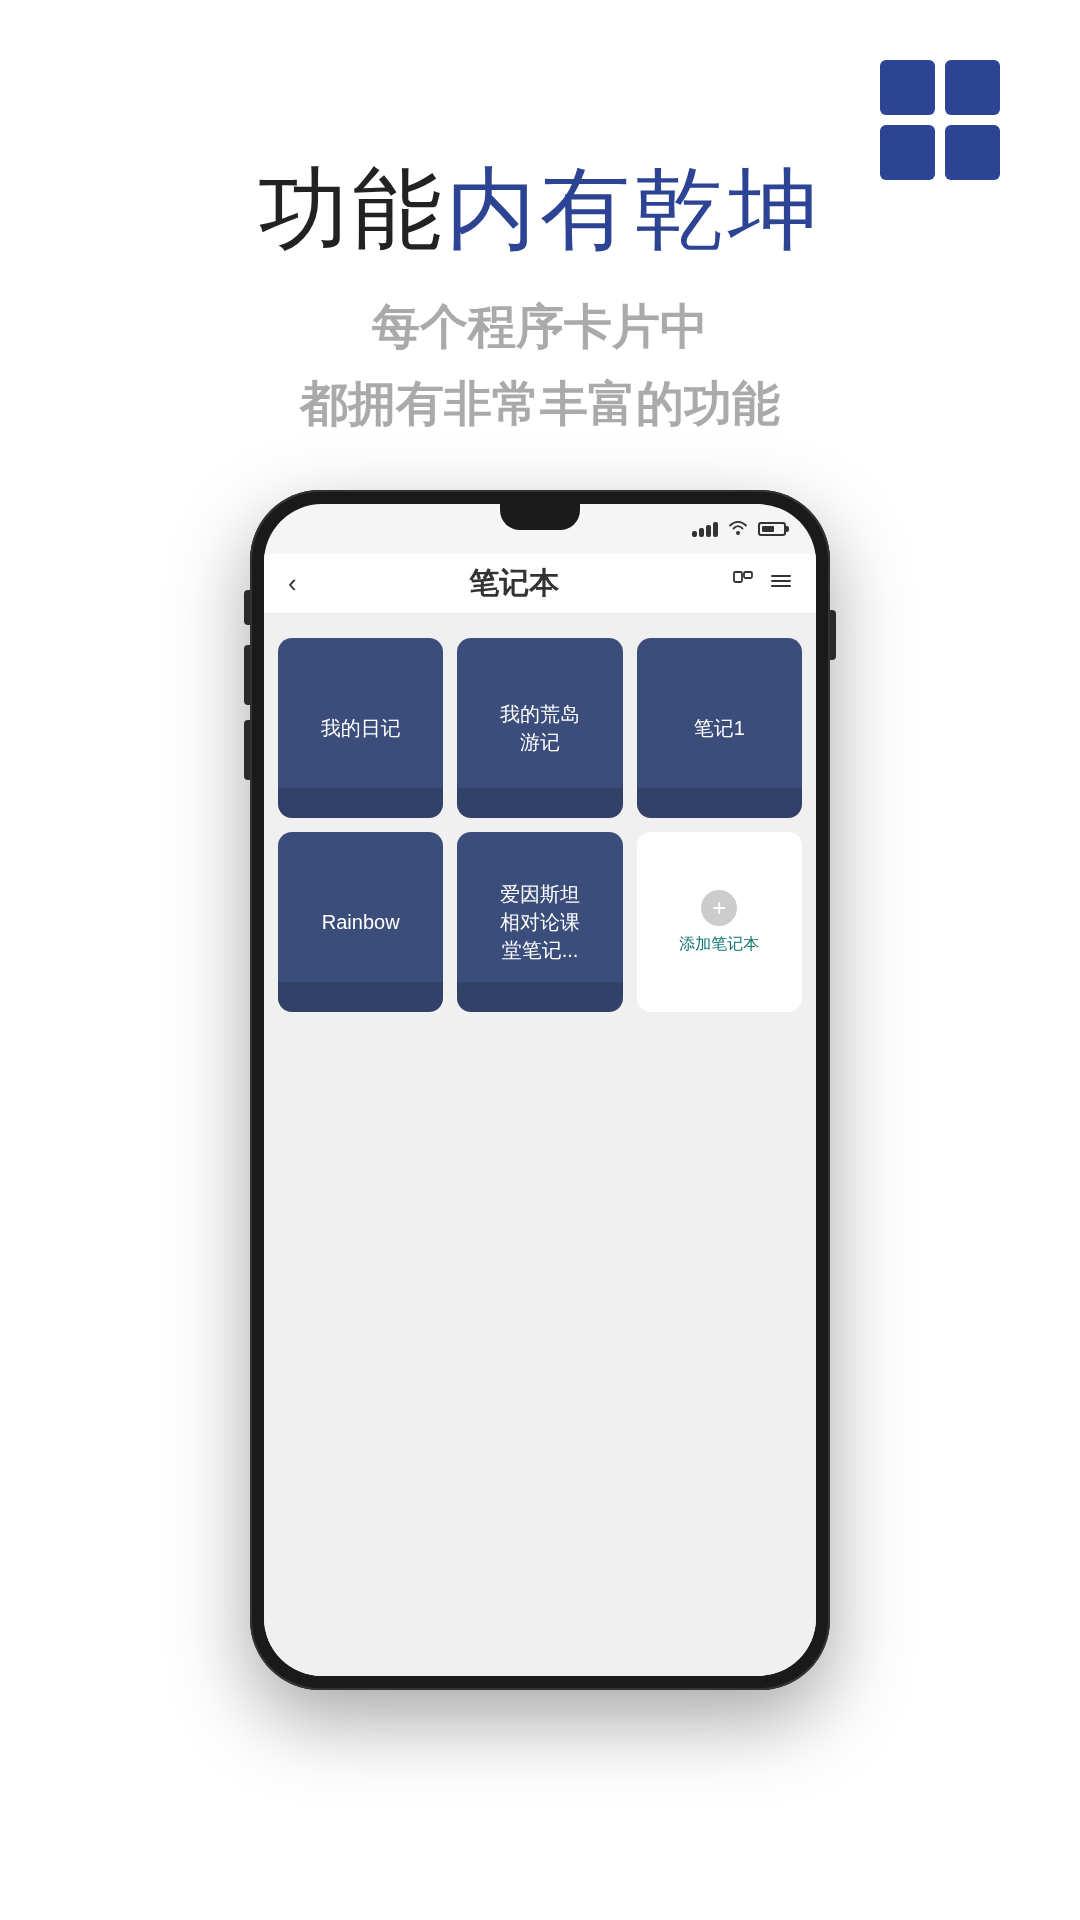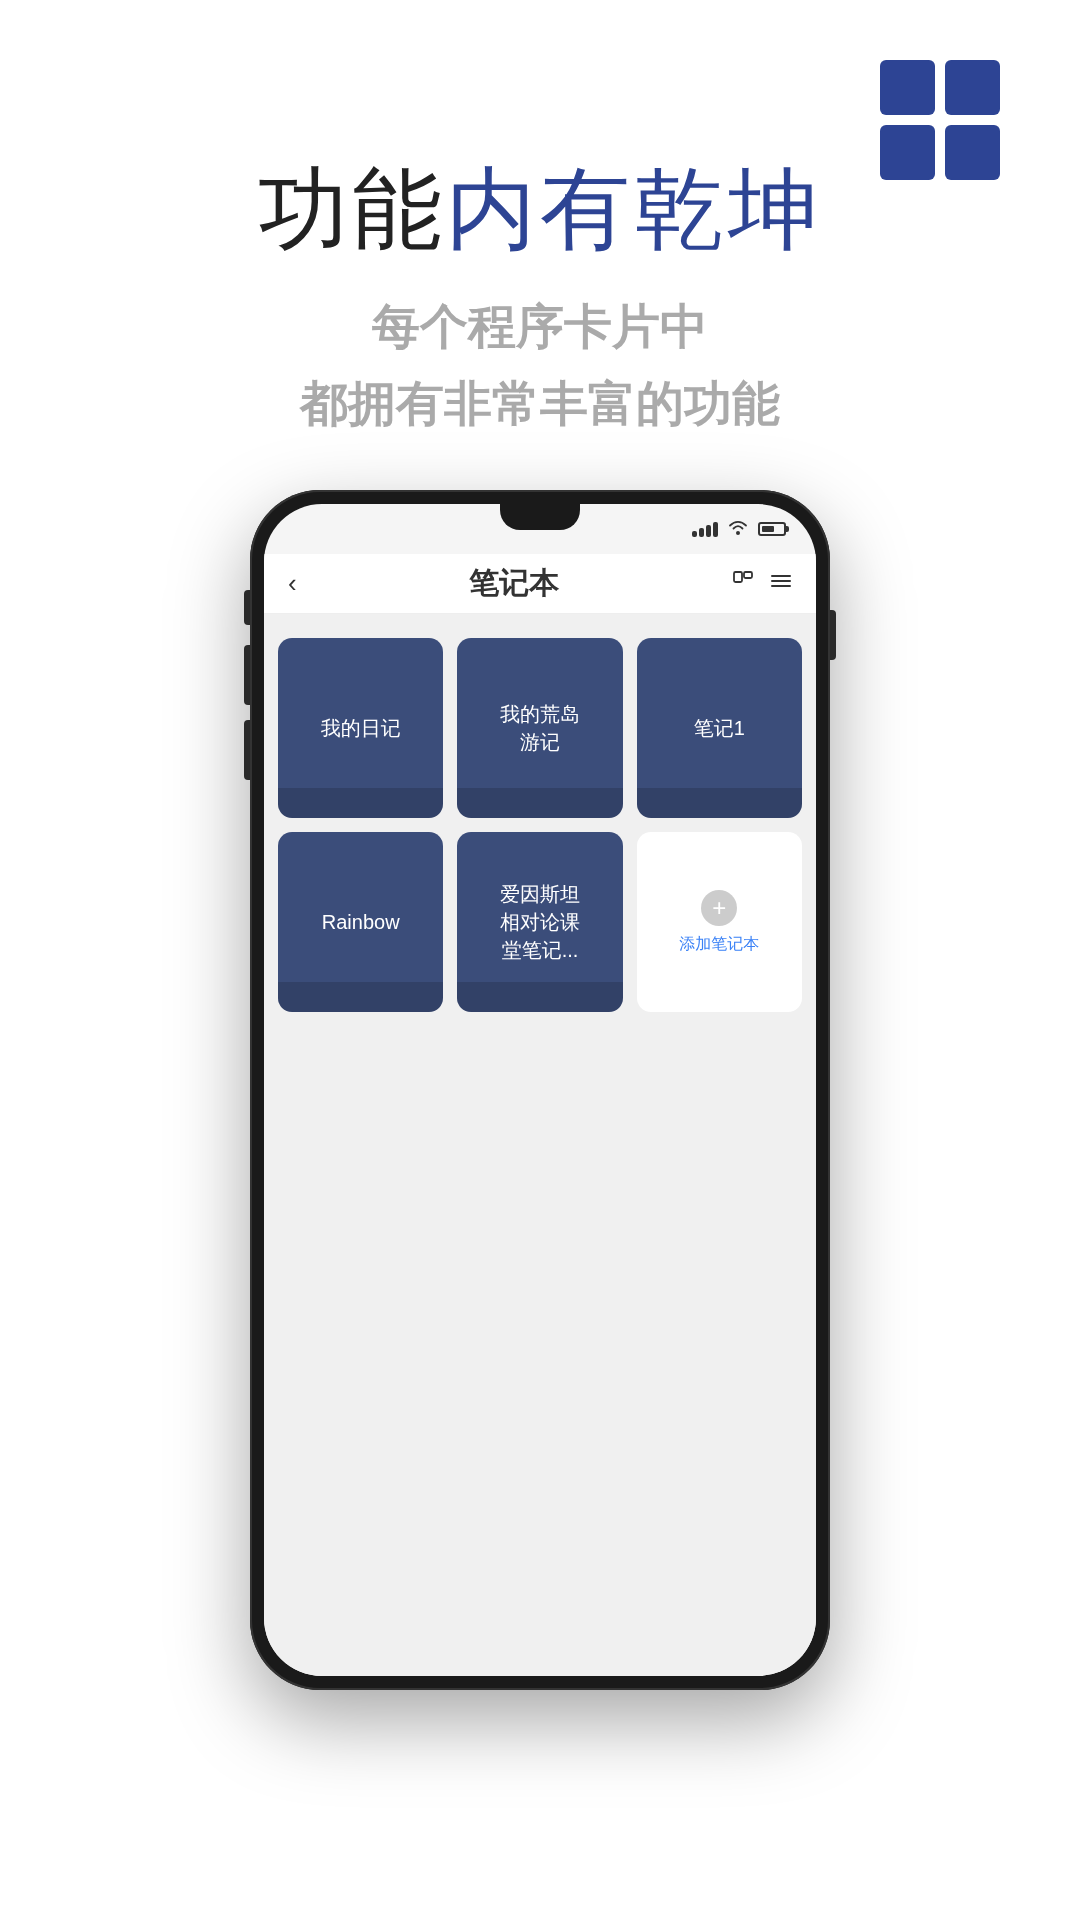--- a/index.html
+++ b/index.html
@@ -254,21 +254,21 @@
       background: #cccccc;
       display: flex;
       align-items: center;
       justify-content: center;
       color: #ffffff;
       font-size: 24px;
       font-weight: 300;
     }
     .notebook-add-text {
       font-size: 16px;
-      color: #3b82f6;
+      color: #0f766e;
     }
 
     
     .phone-btn-right {
       position: absolute;
       right: -6px;
       top: 120px;
       width: 6px;
       height: 50px;
       background: #2a2a2a;

